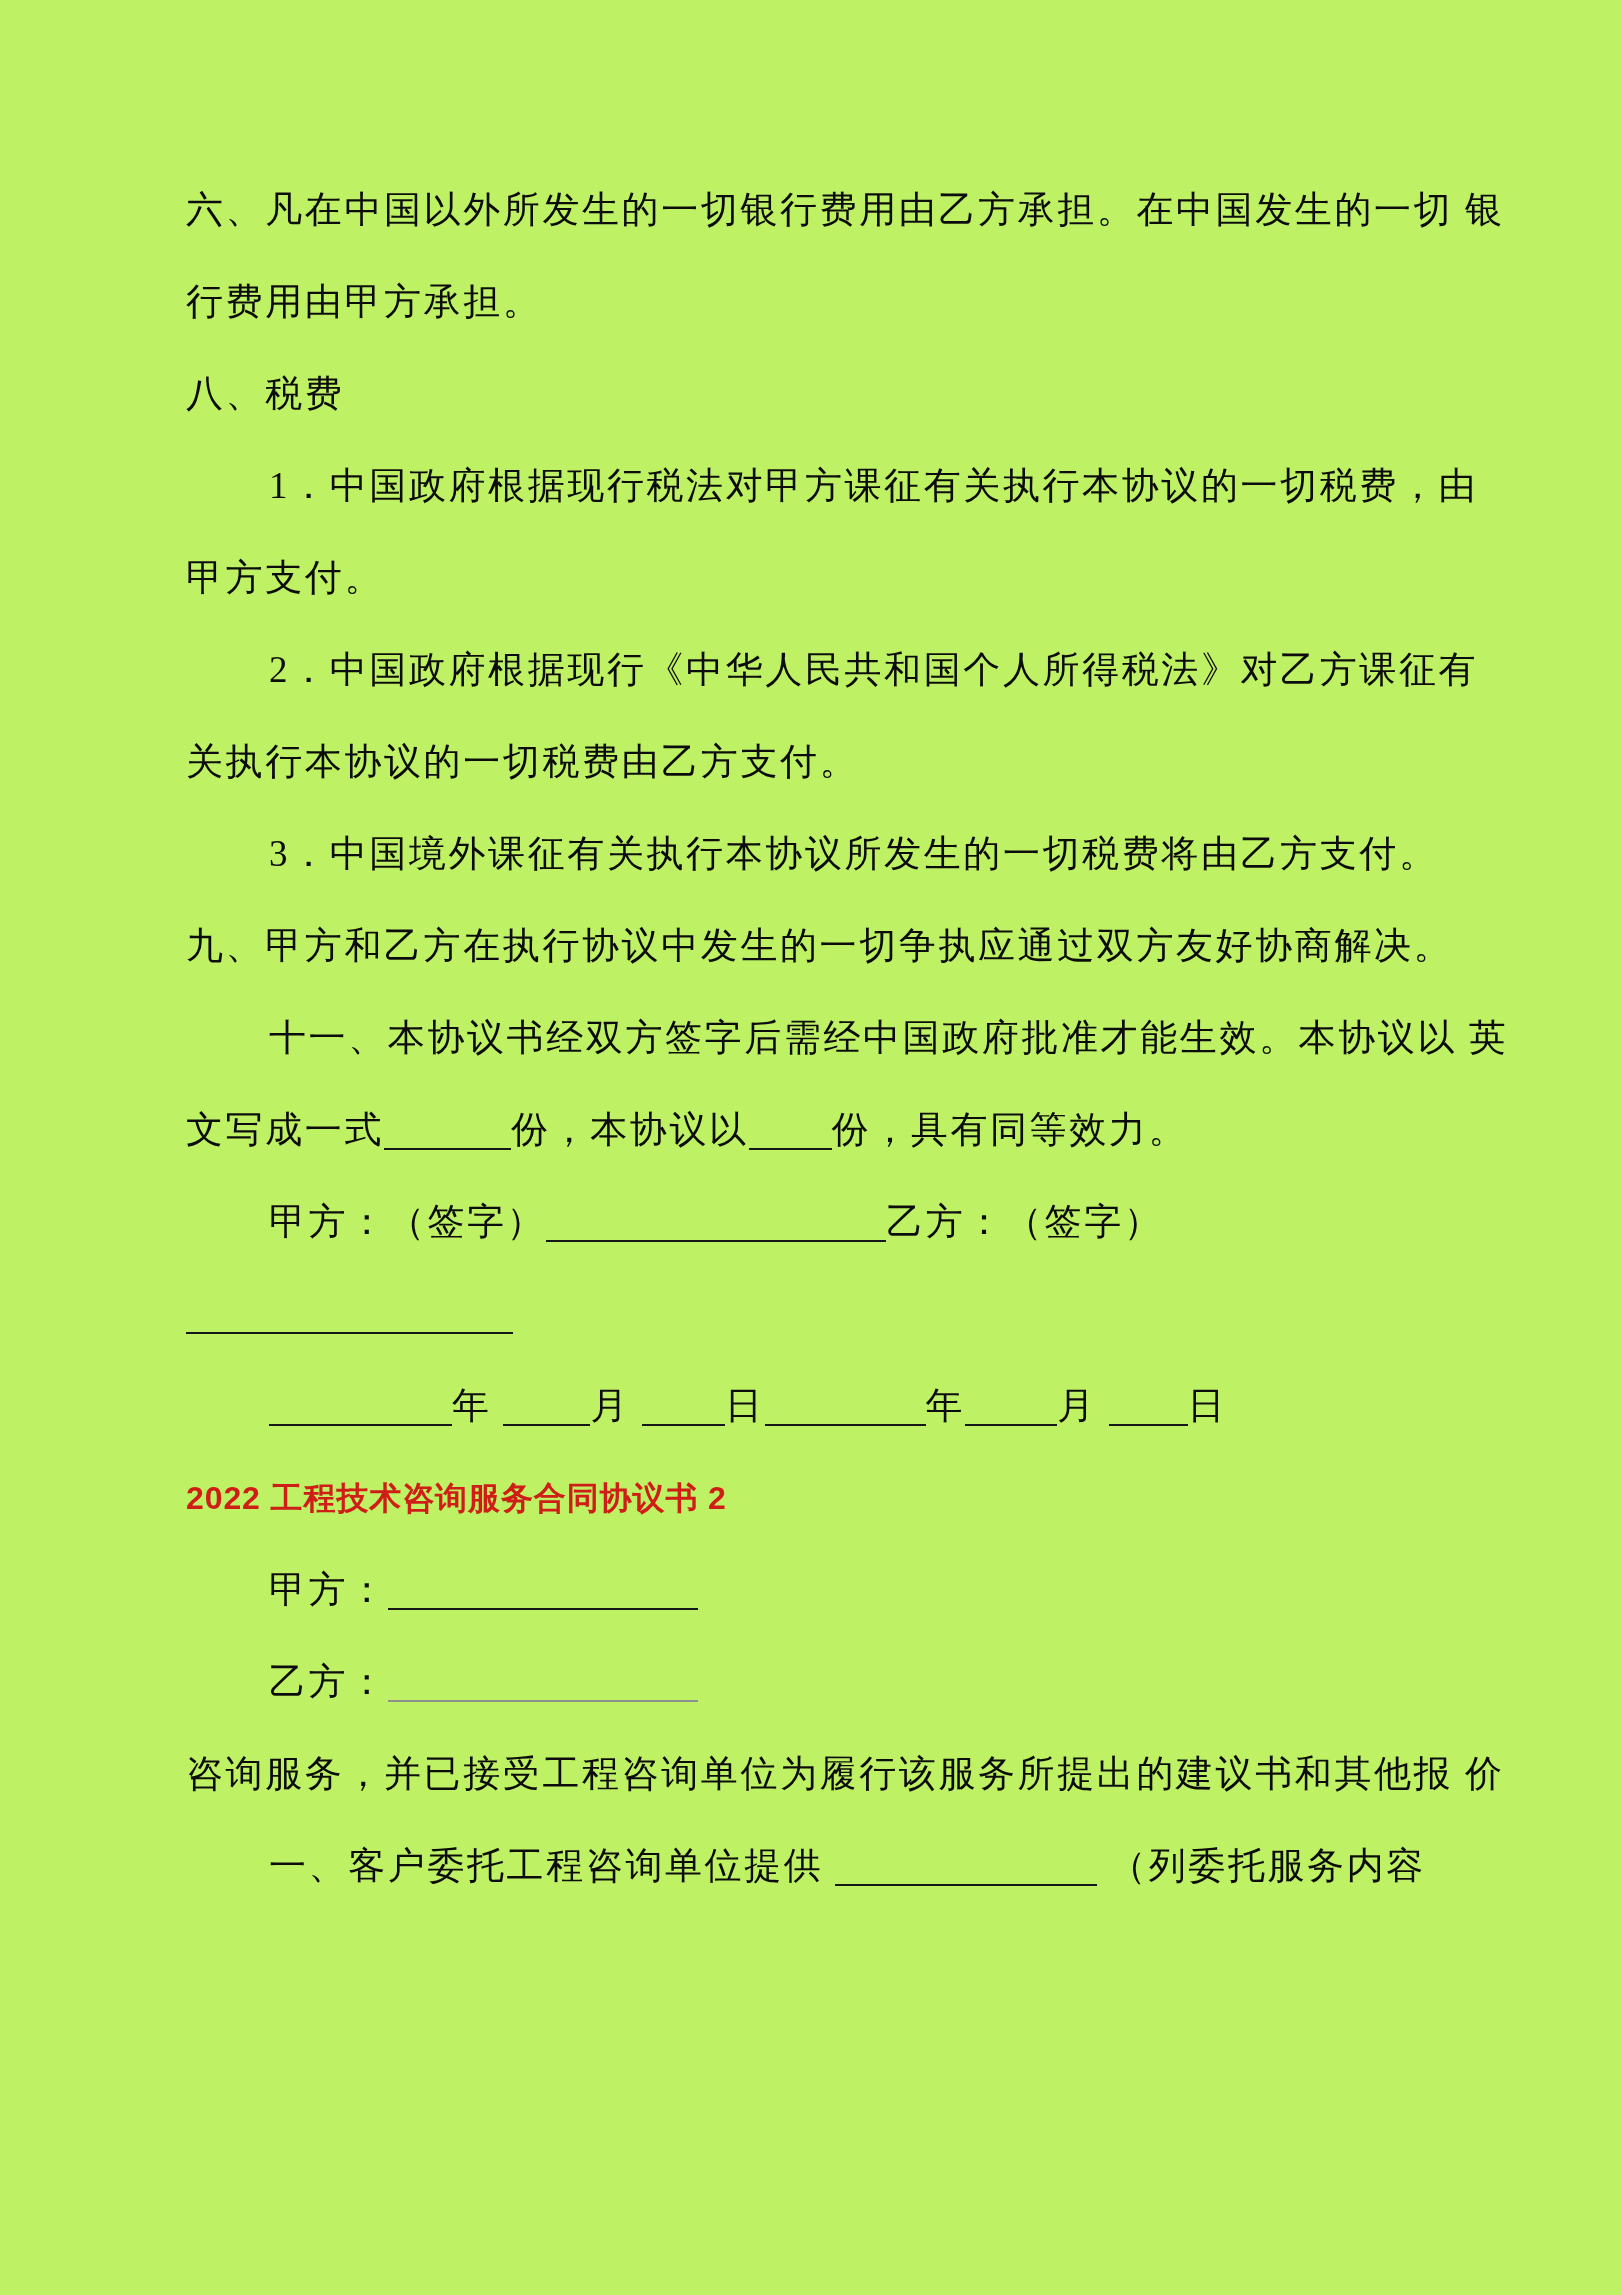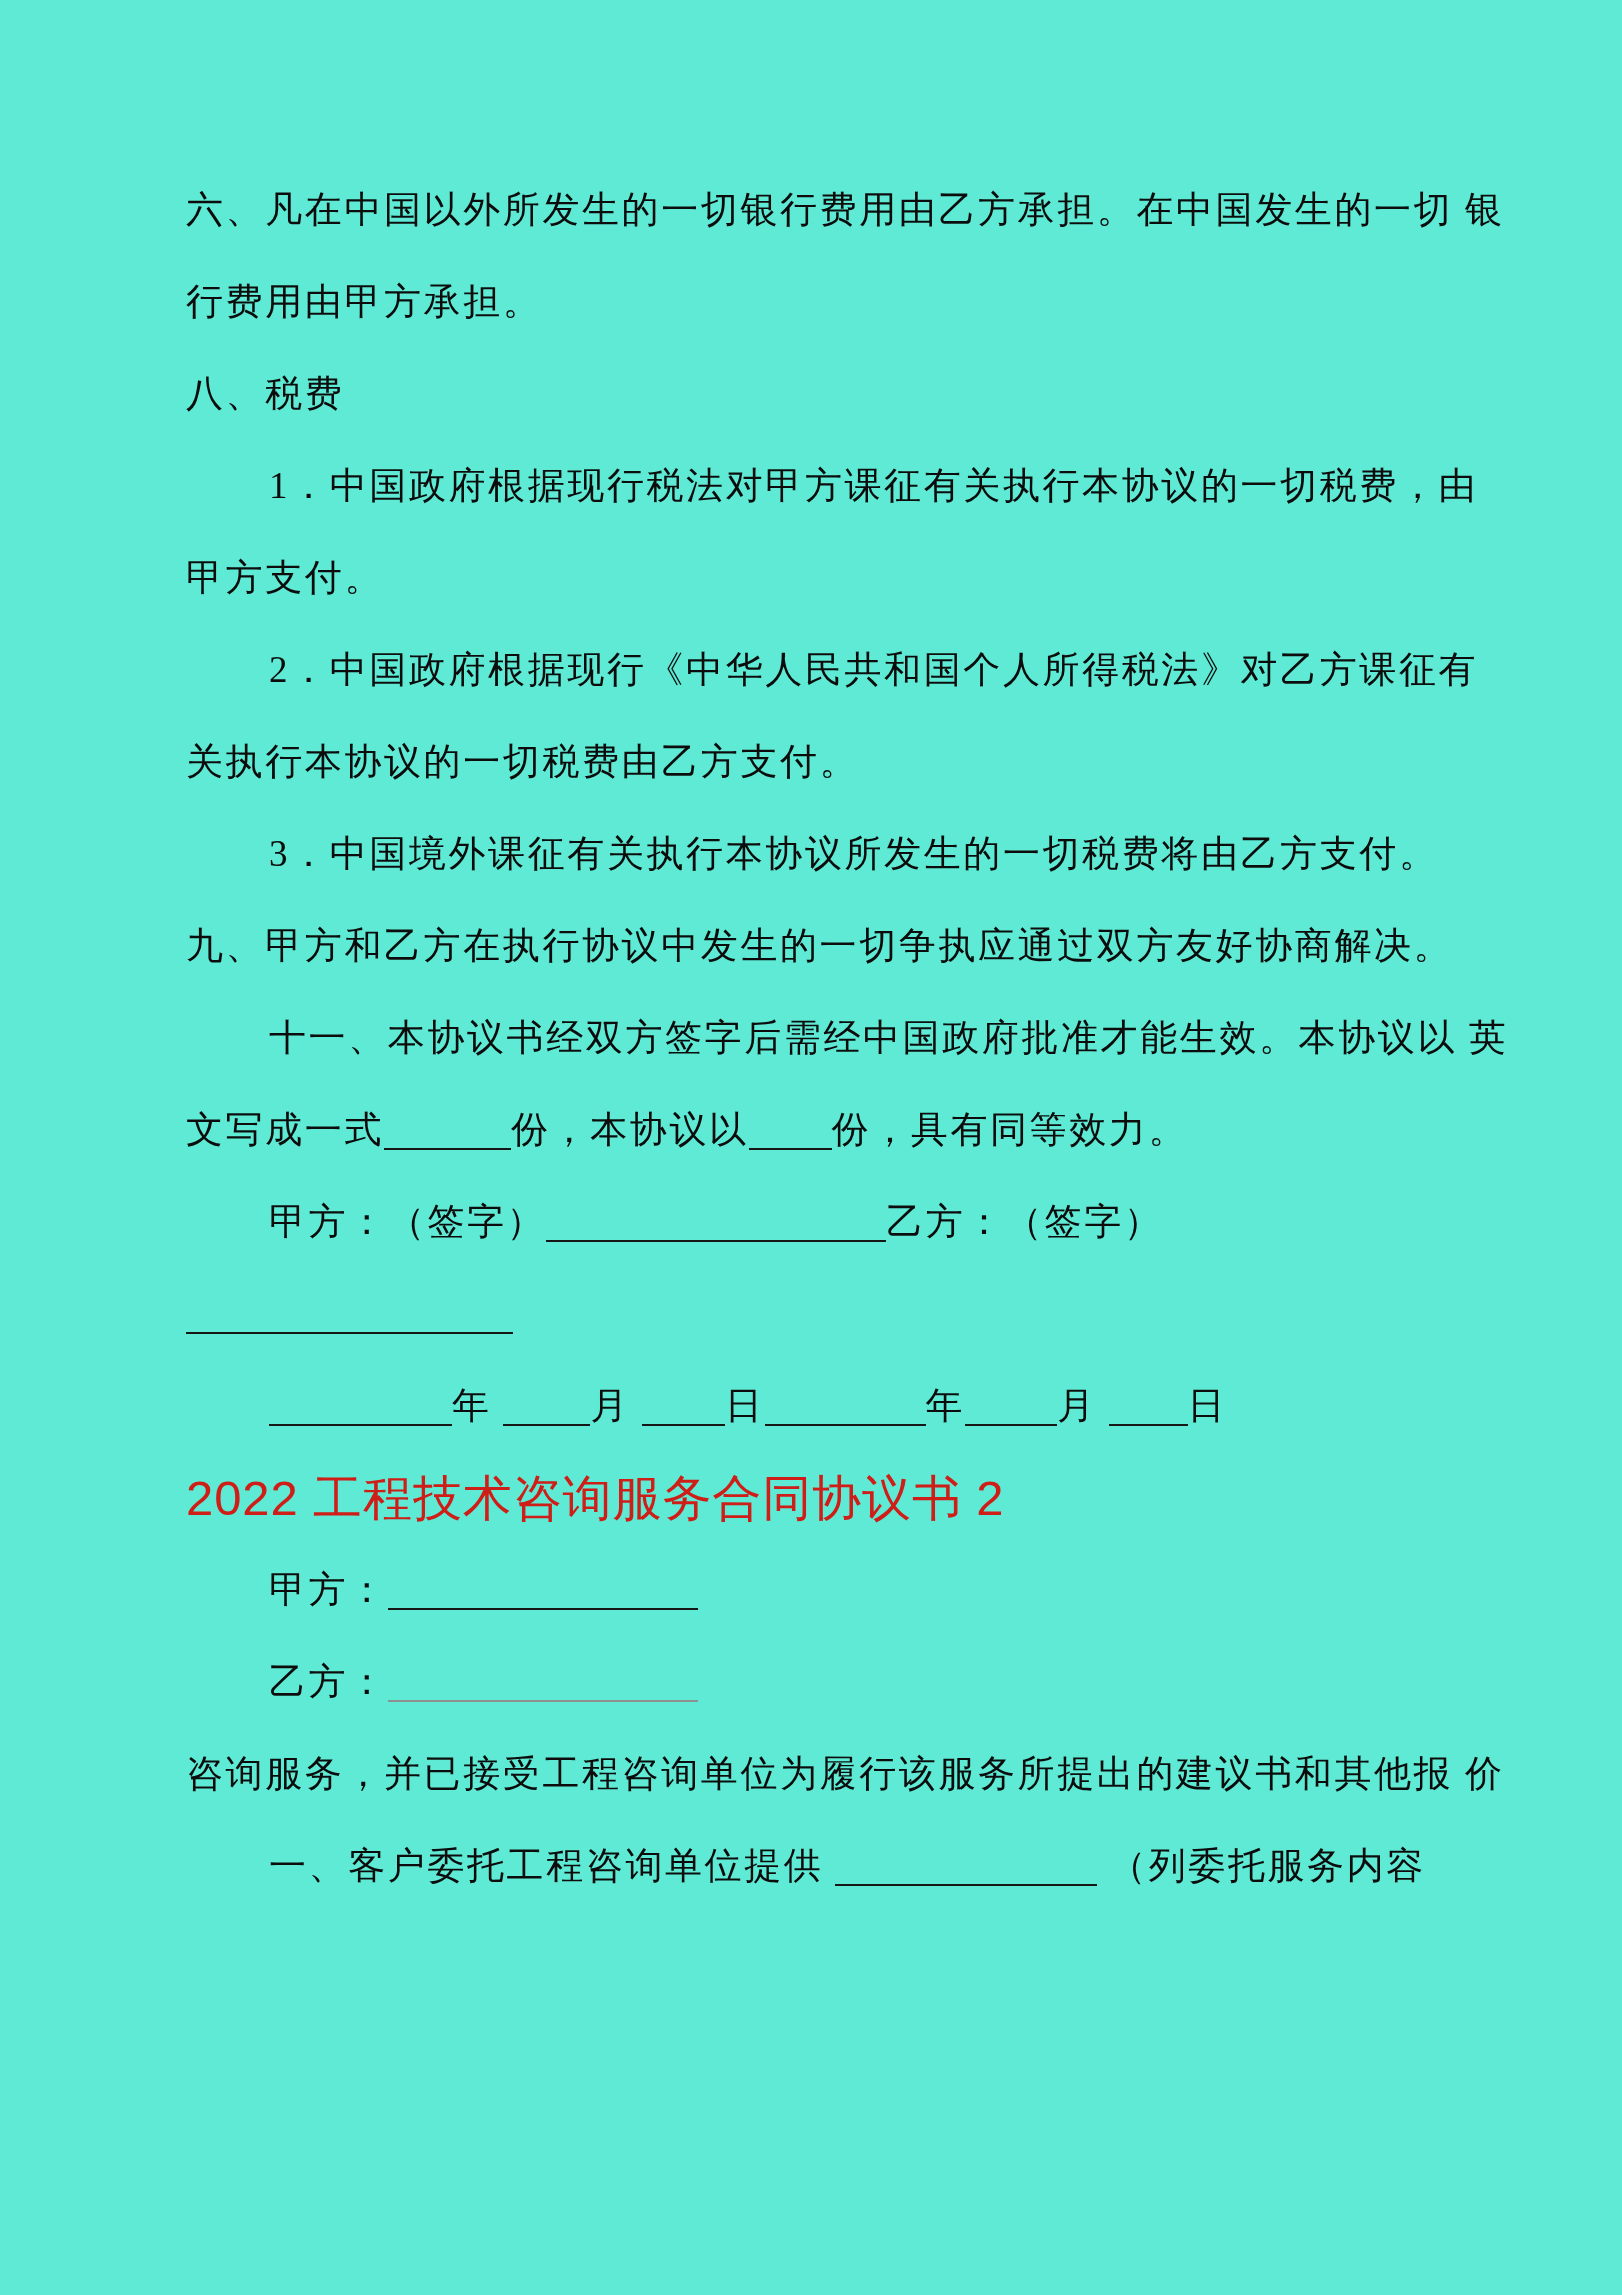--- a/index.html
+++ b/index.html
@@ -22,38 +22,38 @@
   .line {
     height: 92px;
     line-height: 92px;
     white-space: pre;
   }
   .line.indent {
     padding-left: 83px;
   }
   .line.heading-red {
     font-family: "Liberation Sans", "DejaVu Sans", sans-serif;
-    font-weight: normal;
-    font-size: 49px;
+    font-weight: bold;
+    font-size: 32px;
     letter-spacing: 0.9px;
   }
   .u {
     display: inline-block;
     height: 0.92em;
     border-bottom: 2.6px solid #161616;
     vertical-align: text-bottom;
   }
   .u.muted {
     border-bottom-color: #8f8f8f;
   }
 </style>
 </head>
 <body>
 
-<div class="page" style="background: #5eead4; color: rgb(12, 12, 12);">
+<div class="page" style="background: #bef264; color: rgb(12, 12, 12);">
     <div class="line"><span class="txt">六、凡在中国以外所发生的一切银行费用由乙方承担。在中国发生的一切 银</span></div>
     <div class="line"><span class="txt">行费用由甲方承担。</span></div>
     <div class="line"><span class="txt">八、税费</span></div>
     <div class="line indent"><span class="txt">1．中国政府根据现行税法对甲方课征有关执行本协议的一切税费，由</span></div>
     <div class="line"><span class="txt">甲方支付。</span></div>
     <div class="line indent"><span class="txt">2．中国政府根据现行《中华人民共和国个人所得税法》对乙方课征有</span></div>
     <div class="line"><span class="txt">关执行本协议的一切税费由乙方支付。</span></div>
     <div class="line indent"><span class="txt">3．中国境外课征有关执行本协议所发生的一切税费将由乙方支付。</span></div>
     <div class="line"><span class="txt">九、甲方和乙方在执行协议中发生的一切争执应通过双方友好协商解决。</span></div>
     <div class="line indent"><span class="txt">十一、本协议书经双方签字后需经中国政府批准才能生效。本协议以 英</span></div>

